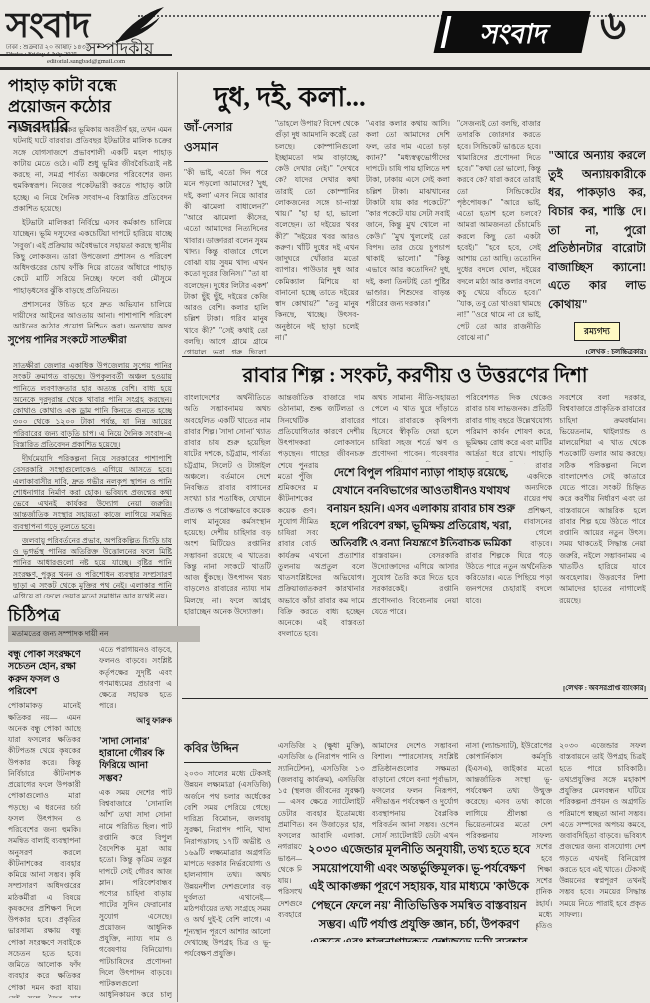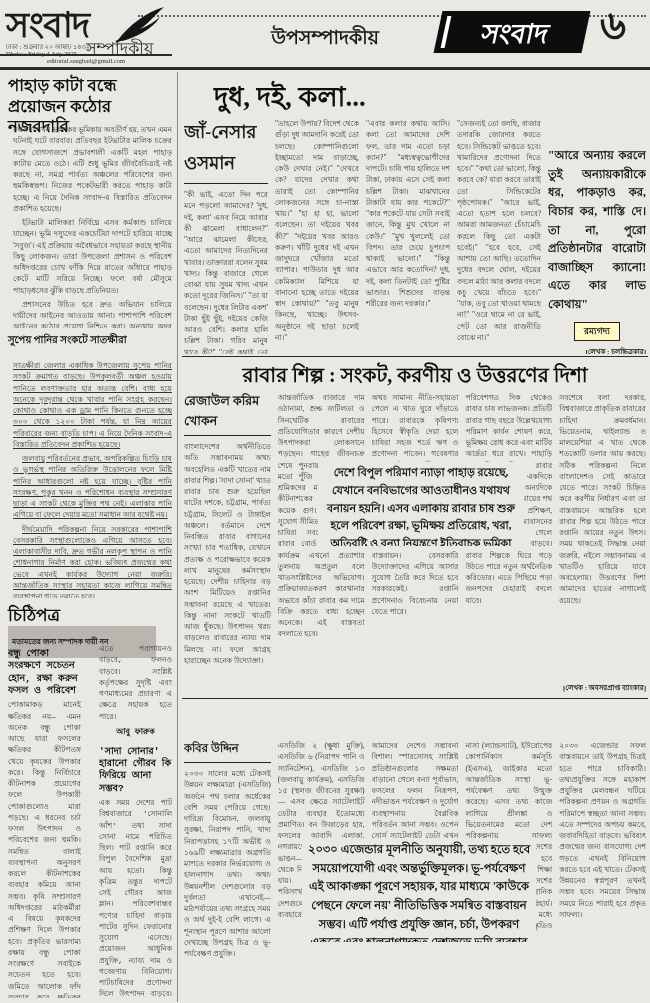--- a/index.html
+++ b/index.html
@@ -3,27 +3,27 @@
 <meta charset="utf-8">
 <style>
   html,body{margin:0;padding:0;background:#ffffff;}
   .page{position:relative;width:650px;height:1003px;background:#eae8e3;overflow:hidden;
         font-family:"Liberation Serif", serif;color:#1c1c1c;margin:0 auto;}
   .abs{position:absolute;}
   .body-text{font-size:7.5px;line-height:1.5;text-align:justify;color:#34322e;overflow:hidden;}
   .body-text .p{margin:0 0 3px 5px;}
   .body-text .p + .p{text-indent:9px;}
   .headline{font-weight:bold;color:#0f0f0f;}
-  .byline{font-size:18px;font-weight:bold;border-bottom:1.2px solid #222;padding-bottom:3px;margin-bottom:5px;}
+  .byline{font-size:12px;font-weight:bold;border-bottom:1.2px solid #222;padding-bottom:3px;margin-bottom:5px;}
   .colrow{display:flex;gap:7px;}
   .col{flex:1;display:flex;flex-direction:column;overflow:hidden;}
   .col .fill{flex:1;overflow:hidden;}
   .pullquote{font-size:11.5px;font-weight:bold;line-height:1.62;text-align:justify;color:#141414;}
   .credit{font-size:7px;font-weight:bold;text-align:right;color:#222;}
-  .sig{font-size:8px;font-weight:bold;text-align:center;color:#111;margin:2px 0 4px 0;}
+  .sig{font-size:8px;font-weight:bold;text-align:right;color:#111;margin:2px 0 4px 0;}
   .rule{background:#2a2a2a;}
   .dotted{border-top:2px dotted #5a5a5a;height:0;}
   .letter-title{font-size:9.5px;font-weight:bold;line-height:1.3;margin:4px 0 3px 0;color:#0f0f0f;}
   .label-box{display:inline-block;border:1px solid #222;font-size:9px;font-weight:bold;padding:1px 9px;background:#fef9c3;}
 </style>
 </head>
 <body>
 
 <div class="page">
 
@@ -36,49 +36,48 @@
   </svg>
 
   <div class="abs" style="left:6px;top:42px;font-size:6.5px;color:#2c2c2c;">ঢাকা : শুক্রবার ২০ আষাঢ় ১৪৩২</div>
   <div class="abs" style="left:6px;top:50px;font-size:6.5px;color:#2c2c2c;">Dhaka : Friday 4 July 2025</div>
 
   <div class="abs" style="left:86px;top:36px;font-size:16px;font-weight:normal;">সম্পাদকীয়</div>
 
   <div class="abs rule" style="left:0px;top:54px;width:172px;height:2px;"></div>
   <div class="abs" style="left:0px;top:57px;width:172px;text-align:center;font-size:6.5px;color:#2c2c2c;">editorial.sangbad@gmail.com</div>
 
-  <div class="abs" style="left:230px;top:23px;width:190px;text-align:center;font-size:19px;font-weight:bold;">উপসম্পাদকীয়</div>
 
   <div class="abs" style="left:438px;top:11px;width:148px;height:42px;background:#0d0d0d;transform:skewX(-12deg);"></div>
   <div class="abs" style="left:452px;top:13px;width:125px;text-align:center;font-size:27px;font-weight:800;color:#ffffff;transform:skewX(-12deg);">সংবাদ</div>
   <div class="abs" style="left:444px;top:16px;width:4px;height:32px;background:#ffffff;transform:skewX(-12deg);"></div>
 
   <div class="abs" style="left:600px;top:6px;font-size:40px;font-weight:900;line-height:1;">৬</div>
 
   <div class="abs rule" style="left:0px;top:67px;width:650px;height:2.5px;"></div>
   <div class="abs" style="left:177px;top:72px;width:1px;height:930px;background:#8d8a85;"></div>
 
   <div class="abs headline" style="left:8px;top:76px;width:164px;font-size:16.5px;line-height:1.25;">পাহাড় কাটা বন্ধে প্রয়োজন কঠোর নজরদারি</div>
   <div class="abs body-text" style="left:8px;top:124px;width:164px;height:204px;">
     <div class="p">রক্ষকরা যখন ভক্ষকের ভূমিকায় অবতীর্ণ হয়, তখন এমন ঘটনাই ঘটে বারবার। প্রতিবছর ইটভাটার মালিক চক্রের সঙ্গে যোগসাজশে প্রভাবশালী একটি মহল পাহাড় কাটায় মেতে ওঠে। এটি শুধু ভূমির জীববৈচিত্র্যই নষ্ট করছে না, সমগ্র পার্বত্য অঞ্চলের পরিবেশের জন্য হুমকিস্বরূপ। নিজের পকেটভারী করতে পাহাড় কাটা হচ্ছে। এ নিয়ে দৈনিক সংবাদ-এ বিস্তারিত প্রতিবেদন প্রকাশিত হয়েছে।</div>
     <div class="p">ইটভাটা মালিকরা নির্বিঘ্নে এসব কর্মকাণ্ড চালিয়ে যাচ্ছেন। ভূমি দস্যুদের একচেটিয়া দাপটে হারিয়ে যাচ্ছে 'সবুজ'। এই প্রক্রিয়ায় অবৈধভাবে সহায়তা করছে স্থানীয় কিছু লোকজন। তারা উপজেলা প্রশাসন ও পরিবেশ অধিদপ্তরের চোখ ফাঁকি দিয়ে রাতের আঁধারে পাহাড় কেটে মাটি সরিয়ে নিচ্ছে। ফলে বর্ষা মৌসুমে পাহাড়ধসের ঝুঁকি বাড়ছে প্রতিনিয়ত।</div>
     <div class="p">প্রশাসনের উচিত হবে দ্রুত অভিযান চালিয়ে দায়ীদের আইনের আওতায় আনা। পাশাপাশি পরিবেশ আইনের কঠোর প্রয়োগ নিশ্চিত করা। অন্যথায় অদূর ভবিষ্যতে এই অঞ্চলের প্রাকৃতিক ভারসাম্য মারাত্মক হুমকির মুখে পড়বে। সচেতন মহলের দাবি, নিয়মিত নজরদারির মাধ্যমে পাহাড় কাটা সম্পূর্ণ বন্ধ করা হোক।</div>
   </div>
 
   <div class="abs headline" style="left:8px;top:334px;width:164px;font-size:10px;line-height:1.25;">সুপেয় পানির সংকটে সাতক্ষীরা</div>
   <div class="abs body-text" style="left:8px;top:360px;width:164px;height:238px;text-decoration:underline;">
     <div class="p">সাতক্ষীরা জেলার একাধিক উপজেলায় সুপেয় পানির সংকট ক্রমাগত বাড়ছে। উপকূলবর্তী অঞ্চল হওয়ায় পানিতে লবণাক্ততার হার অত্যন্ত বেশি। বাধ্য হয়ে অনেকে দূরদূরান্ত থেকে খাবার পানি সংগ্রহ করছেন। কোথাও কোথাও এক ড্রাম পানি কিনতে গুনতে হচ্ছে ৩০০ থেকে ১২০০ টাকা পর্যন্ত, যা নিম্ন আয়ের পরিবারের জন্য বাড়তি চাপ। এ নিয়ে দৈনিক সংবাদ-এ বিস্তারিত প্রতিবেদন প্রকাশিত হয়েছে।</div>
+    <div class="p">দীর্ঘমেয়াদি পরিকল্পনা নিয়ে সরকারের পাশাপাশি বেসরকারি সংস্থাগুলোকেও এগিয়ে আসতে হবে। এলাকাবাসীর দাবি, দ্রুত গভীর নলকূপ স্থাপন ও পানি শোধনাগার নির্মাণ করা হোক। ভবিষ্যৎ প্রজন্মের কথা ভেবে এখনই কার্যকর উদ্যোগ নেয়া জরুরি। আন্তর্জাতিক সংস্থার সহায়তা কাজে লাগিয়ে সমন্বিত ব্যবস্থাপনা গড়ে তুলতে হবে।</div>
     <div class="p">জলবায়ু পরিবর্তনের প্রভাব, অপরিকল্পিত চিংড়ি চাষ ও ভূগর্ভস্থ পানির অতিরিক্ত উত্তোলনের ফলে মিষ্টি পানির আধারগুলো নষ্ট হয়ে যাচ্ছে। বৃষ্টির পানি সংরক্ষণ, পুকুর খনন ও পরিশোধন ব্যবস্থার সম্প্রসারণ ছাড়া এ সংকট থেকে মুক্তির পথ নেই। এলাকার পানি এগিয়ে বা ফেলে দেয়ার মতো সমাধান আর যথেষ্ট নয়।</div>
-    <div class="p">দীর্ঘমেয়াদি পরিকল্পনা নিয়ে সরকারের পাশাপাশি বেসরকারি সংস্থাগুলোকেও এগিয়ে আসতে হবে। এলাকাবাসীর দাবি, দ্রুত গভীর নলকূপ স্থাপন ও পানি শোধনাগার নির্মাণ করা হোক। ভবিষ্যৎ প্রজন্মের কথা ভেবে এখনই কার্যকর উদ্যোগ নেয়া জরুরি। আন্তর্জাতিক সংস্থার সহায়তা কাজে লাগিয়ে সমন্বিত ব্যবস্থাপনা গড়ে তুলতে হবে।</div>
   </div>
 
   <div class="abs headline" style="left:8px;top:602px;font-size:17px;">চিঠিপত্র</div>
-  <div class="abs" style="left:8px;top:626px;width:148px;background:#b9b6b0;font-size:7.5px;font-weight:bold;padding:10px 4px;box-sizing:border-box;color:#141414;">মতামতের জন্য সম্পাদক দায়ী নন</div>
+  <div class="abs" style="left:8px;top:626px;width:192px;background:#b9b6b0;font-size:7.5px;font-weight:normal;padding:2px 4px;box-sizing:border-box;color:#141414;">মতামতের জন্য সম্পাদক দায়ী নন</div>
 
-  <div class="abs colrow" style="left:8px;top:644px;width:164px;height:354px;gap:18px;font-family:Liberation Mono, monospace;">
+  <div class="abs colrow" style="left:8px;top:644px;width:164px;height:354px;gap:18px;">
     <div class="col">
       <div class="letter-title">বন্ধু পোকা সংরক্ষণে সচেতন হোন, রক্ষা করুন ফসল ও পরিবেশ</div>
       <div class="body-text fill">পোকামাকড় মানেই ক্ষতিকর নয়— এমন অনেক বন্ধু পোকা আছে যারা ফসলের ক্ষতিকর কীটপতঙ্গ খেয়ে কৃষকের উপকার করে। কিন্তু নির্বিচারে কীটনাশক প্রয়োগের ফলে উপকারী পোকাগুলোও মারা পড়ছে। এ ধরনের চর্চা ফসল উৎপাদন ও পরিবেশের জন্য হুমকি। সমন্বিত বালাই ব্যবস্থাপনা অনুসরণ করলে কীটনাশকের ব্যবহার কমিয়ে আনা সম্ভব। কৃষি সম্প্রসারণ অধিদপ্তরের মাঠকর্মীরা এ বিষয়ে কৃষকদের প্রশিক্ষণ দিলে উপকার হবে। প্রকৃতির ভারসাম্য রক্ষায় বন্ধু পোকা সংরক্ষণে সবাইকে সচেতন হতে হবে। জমিতে আলোক ফাঁদ ব্যবহার করে ক্ষতিকর পোকা দমন করা যায়। সেই সঙ্গে জৈব সার ব্যবহারে মাটির স্বাস্থ্যও ভালো থাকে। ফসলের মাঠে বন্ধু পোকার উপস্থিতি বাড়াতে জমির আইলে ফুলগাছ লাগানো যেতে পারে।</div>
     </div>
     <div class="col">
       <div class="body-text" style="flex:none;">এতে পরাগায়নও বাড়বে, ফলনও বাড়বে। সংশ্লিষ্ট কর্তৃপক্ষের সুদৃষ্টি এবং গণমাধ্যমের প্রচারণা এ ক্ষেত্রে সহায়ক হতে পারে।</div>
       <div class="sig">আবু ফারুক</div>
       <div class="letter-title">'সাদা সোনার' হারানো গৌরব কি ফিরিয়ে আনা সম্ভব?</div>
       <div class="body-text fill">এক সময় দেশের পাট বিশ্ববাজারে 'সোনালি আঁশ' তথা সাদা সোনা নামে পরিচিত ছিল। পাট রপ্তানি করে বিপুল বৈদেশিক মুদ্রা আয় হতো। কিন্তু কৃত্রিম তন্তুর দাপটে সেই গৌরব আজ ম্লান। পরিবেশবান্ধব পণ্যের চাহিদা বাড়ায় পাটের সুদিন ফেরানোর সুযোগ এসেছে। প্রয়োজন আধুনিক প্রযুক্তি, ন্যায্য দাম ও গবেষণায় বিনিয়োগ। পাটচাষিদের প্রণোদনা দিলে উৎপাদন বাড়বে। পাটকলগুলো আধুনিকায়ন করে চালু করা গেলে কর্মসংস্থানও সৃষ্টি হবে। পাটজাত পণ্যের বহুমুখীকরণে তরুণ উদ্যোক্তাদের এগিয়ে আসতে হবে। রপ্তানি বাজার ধরতে কূটনৈতিক তৎপরতাও জরুরি। সরকারের সুদৃষ্টি কামনা করছি।</div>
     </div>
@@ -109,21 +108,20 @@
       <div class="credit">[লেখক : চলচ্চিত্রকার]</div>
     </div>
   </div>
 
   <div class="abs rule" style="left:182px;top:356px;width:466px;height:1px;"></div>
 
   <div class="abs headline" style="left:182px;top:360px;width:466px;text-align:center;font-size:20px;">রাবার শিল্প : সংকট, করণীয় ও উত্তরণের দিশা</div>
 
   <div class="abs colrow" style="left:184px;top:392px;width:462px;height:302px;">
     <div class="col">
-      <div class="byline" style="font-size:12.5px;">রেজাউল করিম খোকন</div>
       <div class="body-text fill">বাংলাদেশের অর্থনীতিতে অতি সম্ভাবনাময় অথচ অবহেলিত একটি খাতের নাম রাবার শিল্প। 'সাদা সোনা' খ্যাত রাবার চাষ শুরু হয়েছিল ষাটের দশকে, চট্টগ্রাম, পার্বত্য চট্টগ্রাম, সিলেট ও টাঙ্গাইল অঞ্চলে। বর্তমানে দেশে নিবন্ধিত রাবার বাগানের সংখ্যা চার শতাধিক, যেখানে প্রত্যক্ষ ও পরোক্ষভাবে কয়েক লাখ মানুষের কর্মসংস্থান হয়েছে। দেশীয় চাহিদার বড় অংশ মিটিয়েও রপ্তানির সম্ভাবনা রয়েছে এ খাতের। কিন্তু নানা সংকটে খাতটি আজ ধুঁকছে। উৎপাদন খরচ বাড়লেও রাবারের ন্যায্য দাম মিলছে না। ফলে আগ্রহ হারাচ্ছেন অনেক উদ্যোক্তা।</div>
     </div>
     <div class="col">
       <div class="body-text fill">আন্তর্জাতিক বাজারে দাম ওঠানামা, শুল্ক জটিলতা ও সিনথেটিক রাবারের প্রতিযোগিতার কারণে দেশীয় উৎপাদকরা লোকসানে পড়ছেন। গাছের জীবনচক্র শেষে পুনরায় বাগান করার মতো পুঁজি অনেকের নেই। শ্রমিকদের মজুরি, সার ও কীটনাশকের দাম বেড়েছে কয়েক গুণ। ব্যাংক ঋণের সুযোগ সীমিত হওয়ায় মাঝারি চাষিরা সবচেয়ে বিপাকে। রাবার বোর্ড গঠিত হলেও কার্যক্রম এখনো প্রত্যাশার তুলনায় অপ্রতুল বলে খাতসংশ্লিষ্টদের অভিযোগ। প্রক্রিয়াজাতকরণ কারখানার অভাবে কাঁচা রাবার কম দামে বিক্রি করতে বাধ্য হচ্ছেন অনেকে। এই বাস্তবতা বদলাতে হবে।</div>
     </div>
     <div class="col">
       <div class="body-text fill">অথচ সামান্য নীতি-সহায়তা পেলে এ খাত ঘুরে দাঁড়াতে পারে। রাবারকে কৃষিপণ্য হিসেবে স্বীকৃতি দেয়া হলে চাষিরা সহজ শর্তে ঋণ ও প্রণোদনা পাবেন। গবেষণার মাধ্যমে উচ্চফলনশীল জাত উদ্ভাবন করা গেলে একর প্রতি উৎপাদন বাড়বে। টায়ার, জুতা, গ্লাভসসহ রাবারভিত্তিক শিল্প গড়ে উঠলে মূল্য সংযোজন বাড়বে বহুগুণ। এ জন্য দরকার সমন্বিত মহাপরিকল্পনা ও তার দ্রুত বাস্তবায়ন। বেসরকারি উদ্যোক্তাদের এগিয়ে আসার সুযোগ তৈরি করে দিতে হবে সরকারকেই। রপ্তানি প্রণোদনাও বিবেচনায় নেয়া যেতে পারে।</div>
     </div>
     <div class="col">
       <div class="body-text fill">পরিবেশগত দিক থেকেও রাবার চাষ লাভজনক। প্রতিটি রাবার গাছ বছরে উল্লেখযোগ্য পরিমাণ কার্বন শোষণ করে, ভূমিক্ষয় রোধ করে এবং মাটির আর্দ্রতা ধরে রাখে। পাহাড়ি অনাবাদি জমিতে রাবার বাগান করা হলে একদিকে সবুজায়ন হবে, অন্যদিকে স্থানীয় জনগোষ্ঠীর আয়ের পথ খুলবে। শ্রমিকদের প্রশিক্ষণ, ন্যায্য মজুরি ও আবাসনের ব্যবস্থা করা গেলে উৎপাদনশীলতা বাড়বে। রাবার শিল্পকে ঘিরে গড়ে উঠতে পারে নতুন অর্থনৈতিক করিডোর। এতে পিছিয়ে পড়া জনপদের চেহারাই বদলে যাবে।</div>

